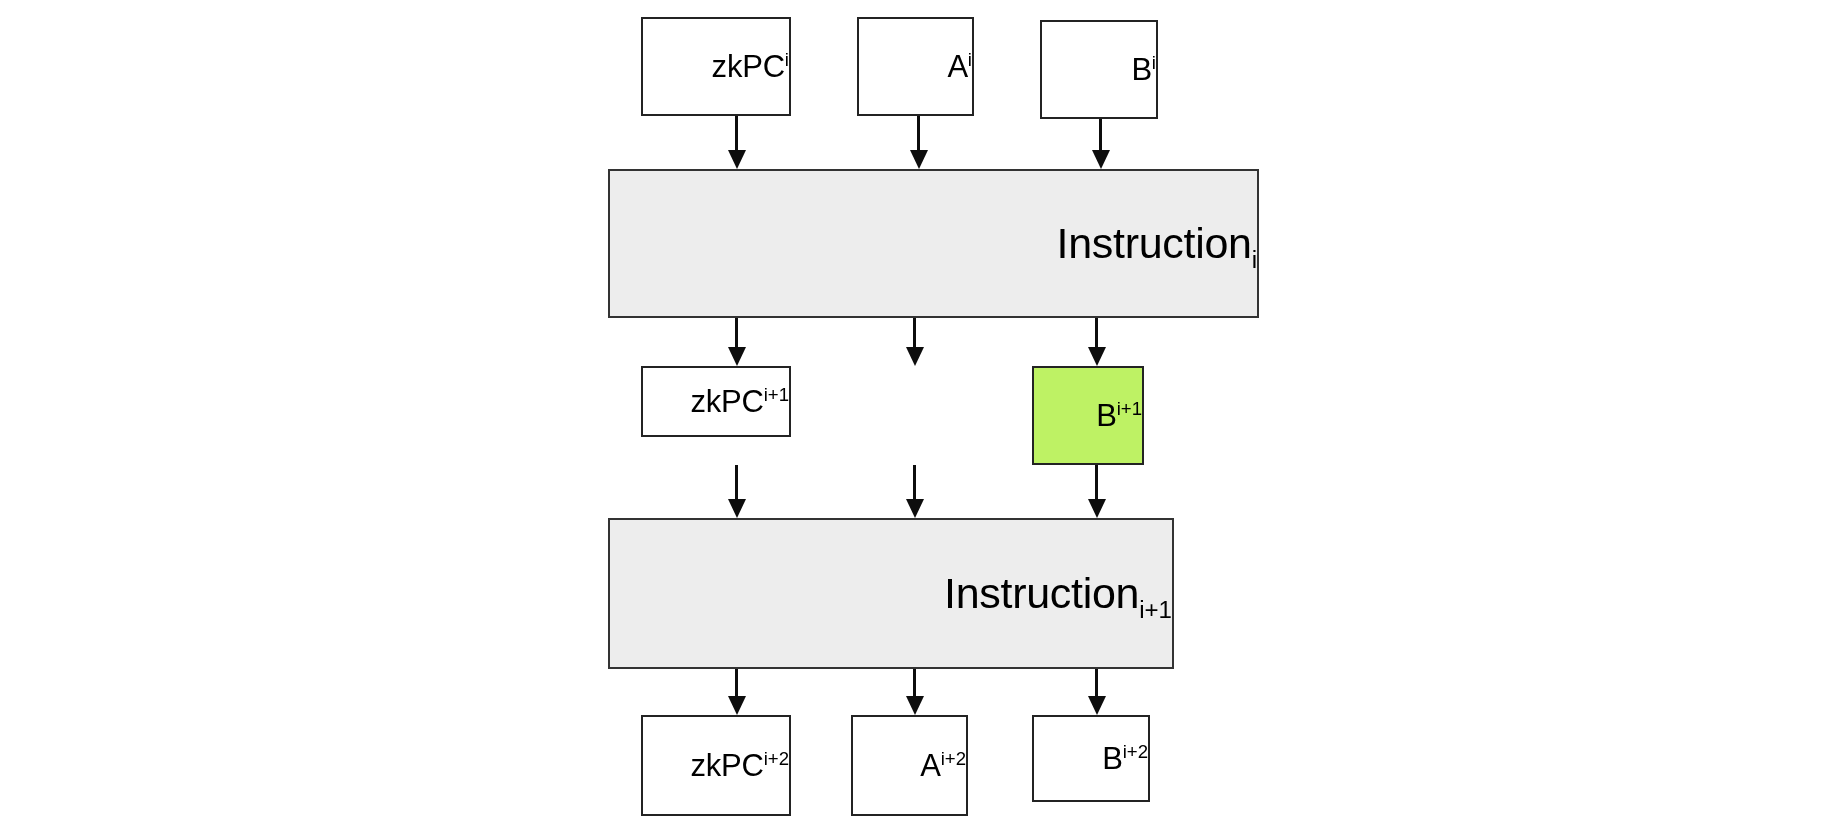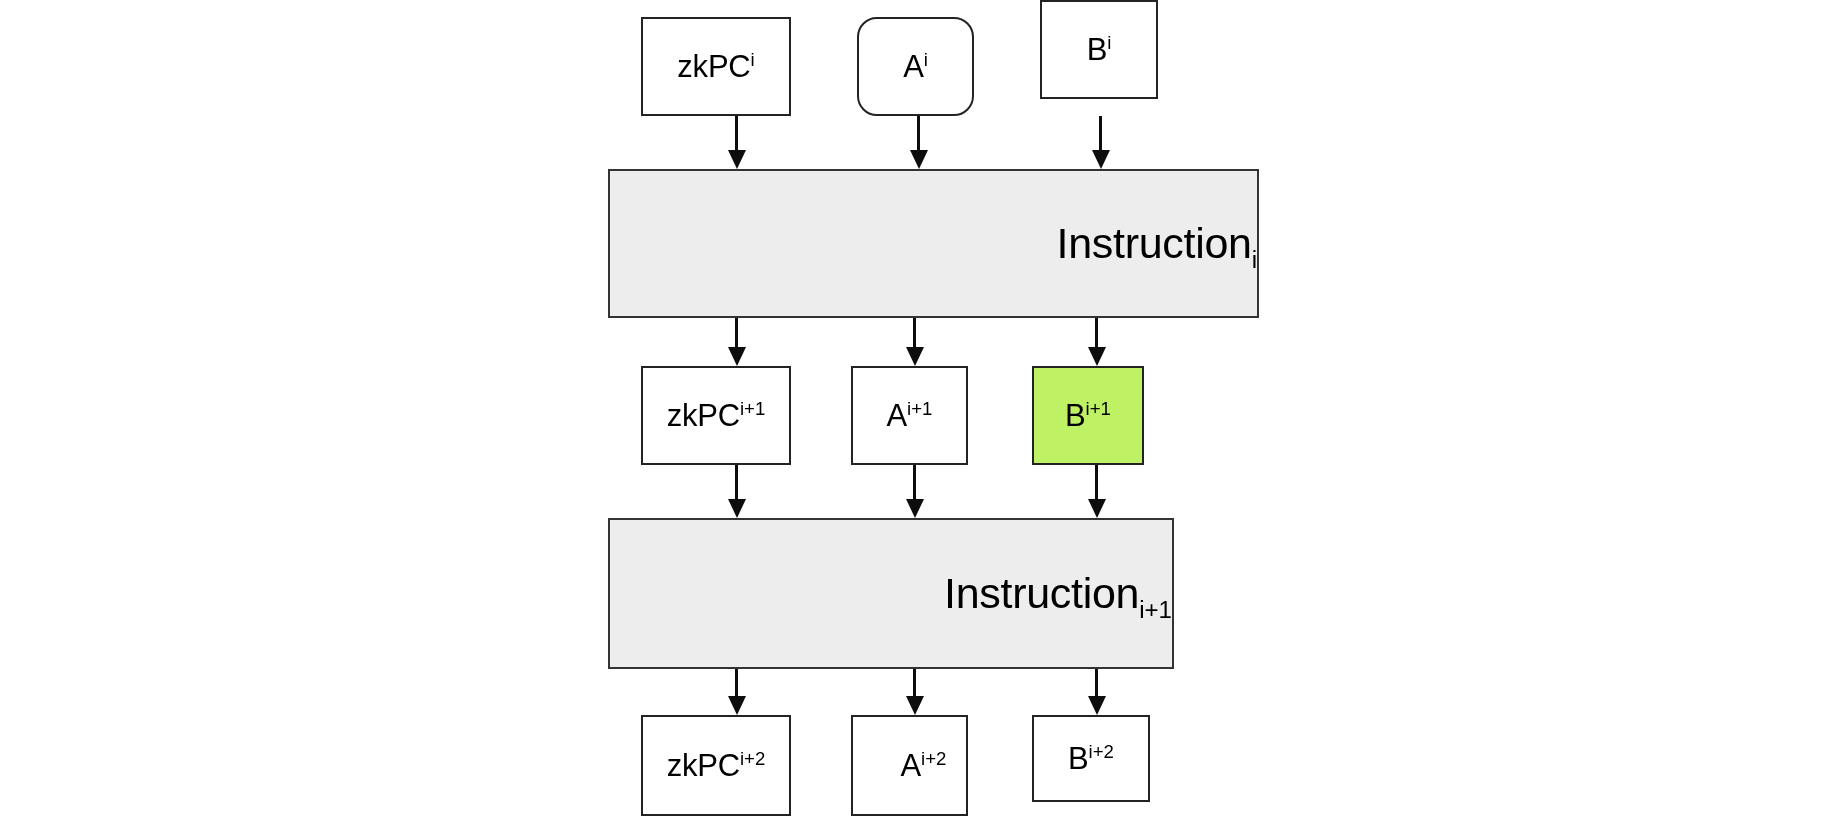--- a/index.html
+++ b/index.html
@@ -15,21 +15,21 @@
     font-family: "Liberation Sans", sans-serif;
     overflow: hidden;
   }
   .node {
     position: absolute;
     box-sizing: border-box;
     border: 2.5px solid #232323;
     background: #ffffff;
     display: flex;
     align-items: center;
-    justify-content: center;
+    justify-content: flex-end;
     color: #000000;
   }
   .node .lbl {
     font-size: 31px;
     line-height: 1;
     white-space: nowrap;
     letter-spacing: -0.2px;
   }
   .node .lbl sup {
     font-size: 0.60em;
@@ -133,31 +133,28 @@
     </div>
     <div class="instr" style="left: 608px; top: 169px; width: 651px; height: 149px; background: rgb(237, 237, 237); border-color: rgb(51, 51, 51);">
       <span class="lbl"><span>Instruction</span><sub>i</sub></span>
     </div>
     <div class="instr" style="left: 608px; top: 518px; width: 566px; height: 151px; background: rgb(237, 237, 237); border-color: rgb(51, 51, 51);">
       <span class="lbl"><span>Instruction</span><sub>i+1</sub></span>
     </div>
     <div class="node" style="left: 641px; top: 17px; width: 150px; height: 99px; background: rgb(255, 255, 255); border-color: rgb(35, 35, 35);">
       <span class="lbl"><span>zkPC</span><sup>i</sup></span>
     </div>
-    <div class="node" style="left: 857px; top: 17px; width: 117px; height: 99px; background: rgb(255, 255, 255); border-color: rgb(35, 35, 35); border-radius: 20px;">
+    <div class="node" style="left: 857px; top: 17px; width: 117px; height: 99px; background: rgb(255, 255, 255); border-color: rgb(35, 35, 35);">
       <span class="lbl"><span>A</span><sup>i</sup></span>
     </div>
-    <div class="node" style="left: 1040px; top: 0; width: 118px; height: 99px; background: rgb(255, 255, 255); border-color: rgb(35, 35, 35);">
+    <div class="node" style="left: 1040px; top: 20px; width: 118px; height: 99px; background: rgb(255, 255, 255); border-color: rgb(35, 35, 35);">
       <span class="lbl"><span>B</span><sup>i</sup></span>
     </div>
-    <div class="node" style="left: 641px; top: 366px; width: 150px; height: 99px; background: rgb(255, 255, 255); border-color: rgb(35, 35, 35);">
+    <div class="node" style="left: 641px; top: 366px; width: 150px; height: 71px; background: rgb(255, 255, 255); border-color: rgb(35, 35, 35);">
       <span class="lbl"><span>zkPC</span><sup>i+1</sup></span>
-    </div>
-    <div class="node" style="left: 851px; top: 366px; width: 117px; height: 99px; background: rgb(255, 255, 255); border-color: rgb(35, 35, 35);">
-      <span class="lbl"><span>A</span><sup>i+1</sup></span>
     </div>
     <div class="node" style="left: 1032px; top: 366px; width: 112px; height: 99px; background: #bef264; border-color: rgb(35, 35, 35);">
       <span class="lbl"><span>B</span><sup>i+1</sup></span>
     </div>
     <div class="node" style="left: 641px; top: 715px; width: 150px; height: 101px; background: rgb(255, 255, 255); border-color: rgb(35, 35, 35);">
       <span class="lbl"><span>zkPC</span><sup>i+2</sup></span>
     </div>
     <div class="node" style="left: 851px; top: 715px; width: 117px; height: 101px; background: rgb(255, 255, 255); border-color: rgb(35, 35, 35); padding-left: 28px;">
       <span class="lbl"><span>A</span><sup>i+2</sup></span>
     </div>

